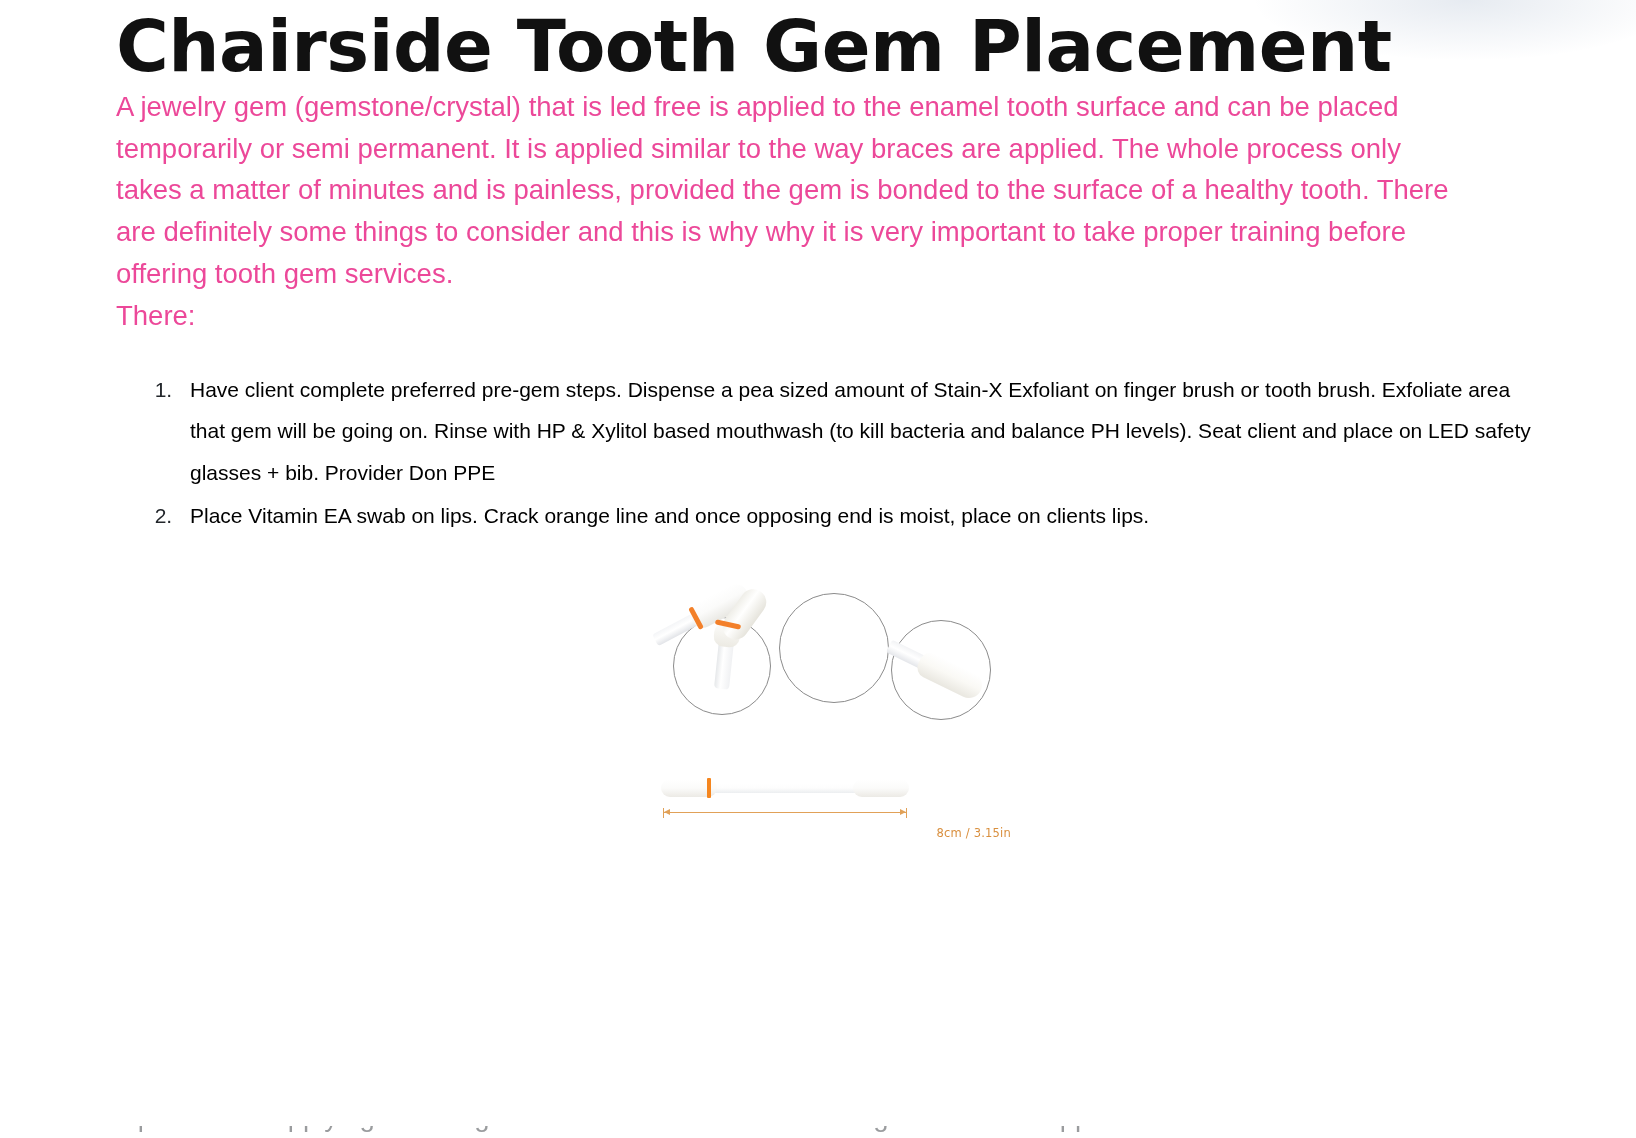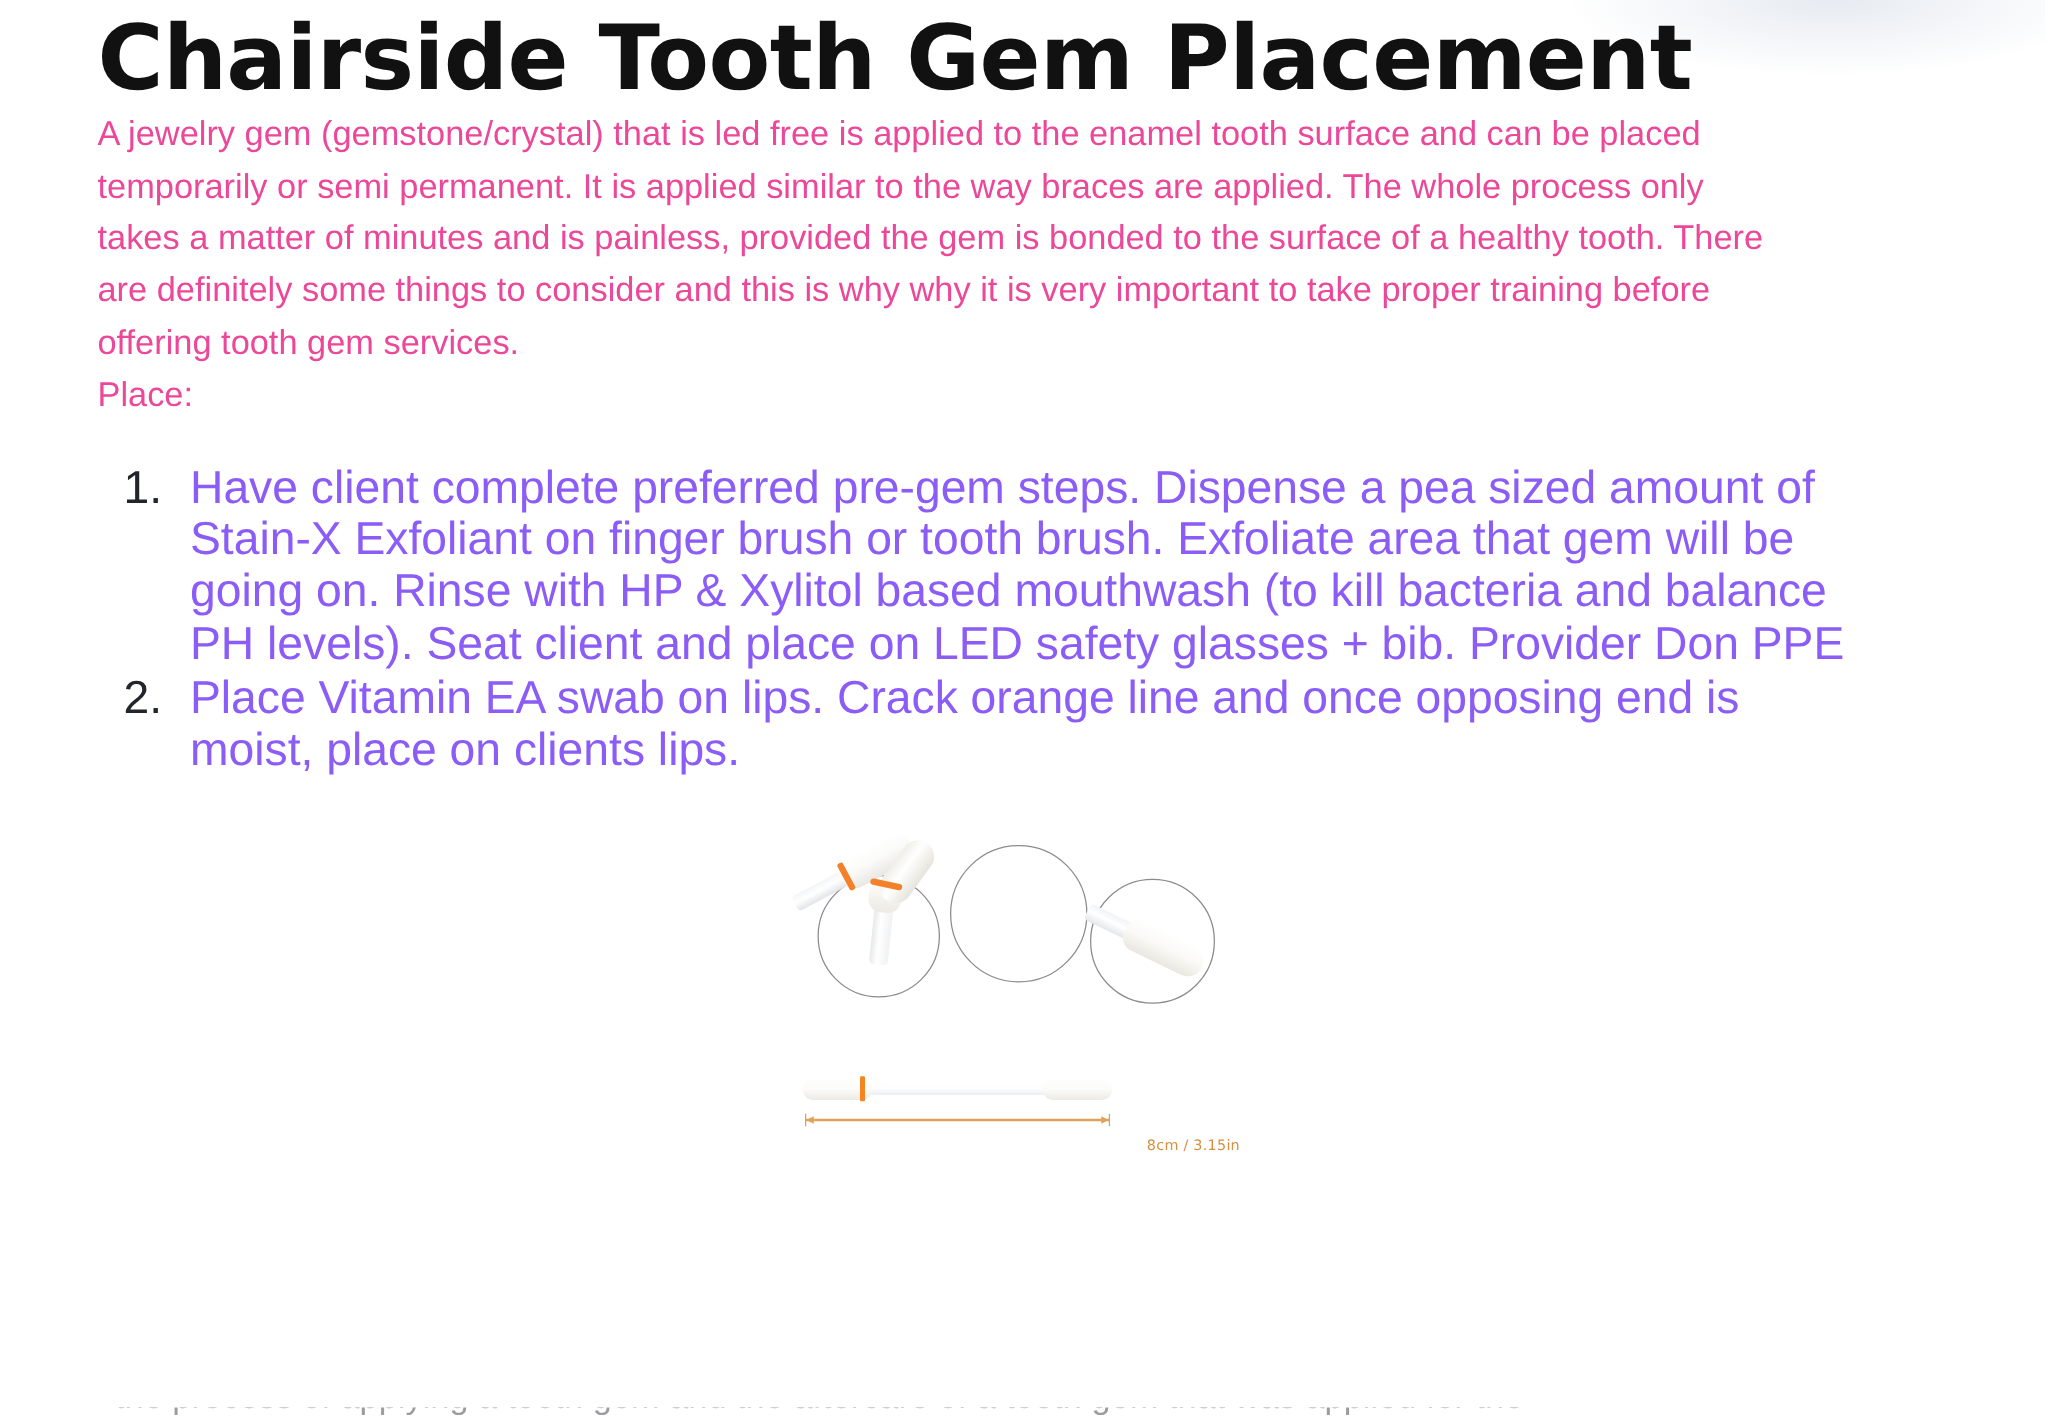--- a/index.html
+++ b/index.html
@@ -24,21 +24,21 @@
     right: -40px;
     width: 420px;
     height: 120px;
     border-radius: 50%;
     background: radial-gradient(ellipse at 50% 50%, rgba(222,228,236,0.75) 0%, rgba(255,255,255,0) 72%);
     pointer-events: none;
   }
 
   .page {
     position: relative;
-    padding: 0 90px 0 78px;
+    padding: 0 90px 0 116px;
     box-sizing: border-box;
     width: 1636px;
   }
 
   h1.doc-title {
     font-family: "DejaVu Sans", sans-serif;
     font-weight: 700;
     font-size: 72px;
     line-height: 1.08;
     letter-spacing: -0.5px;
@@ -57,23 +57,23 @@
     font-weight: 400;
   }
 
   .par-1 { margin-top: 55px; }
   .par-2 { margin-top: 40px; }
   .par-3 { margin-top: 40px; }
 
   ol.prep-list {
     margin: 32px 0 0 0;
     padding-left: 62px;
-    font-size: 37px;
+    font-size: 21px;
     line-height: 41.8px;
-    color: #8b5cf6;
+    color: #000000;
     max-width: 1360px;
   }
   ol.prep-list > li {
     padding-left: 12px;
     margin: 0 0 0 0;
   }
   ol.prep-list > li + li { margin-top: 1px; }
   ol.prep-list > li::marker { color: #22262b; }
 
   
@@ -262,21 +262,21 @@
 
 <div class="corner-wash"></div>
 
 <div class="page">
 
   <h1 class="doc-title">Chairside Tooth Gem Placement</h1>
 
   <p class="body-par par-1">A jewelry gem (gemstone/crystal) that is led free is applied to the enamel tooth surface and can be placed temporarily or semi permanent. It is applied similar to the way braces are applied. The whole process only takes a matter of minutes and is painless, provided the gem is bonded to the surface of a healthy tooth. There are definitely some things to consider and this is why why it is very important to take proper training before offering tooth gem services.</p>
 
 
-  <p class="body-par par-3">Place:</p>
+  <p class="body-par par-3">There:</p>
 
   <ol class="prep-list">
     <li>Have client complete preferred pre-gem steps. Dispense a pea sized amount of Stain-X Exfoliant on finger brush or tooth brush. Exfoliate area that gem will be going on. Rinse with HP &amp; Xylitol based mouthwash (to kill bacteria and balance PH levels). Seat client and place on LED safety glasses + bib. Provider Don PPE</li>
     <li>Place Vitamin EA swab on lips. Crack orange line and once opposing end is moist, place on clients lips.</li>
   </ol>
 
   <div class="figure">
 
     <div class="lens left"></div>
     <div class="lens mid"></div>

